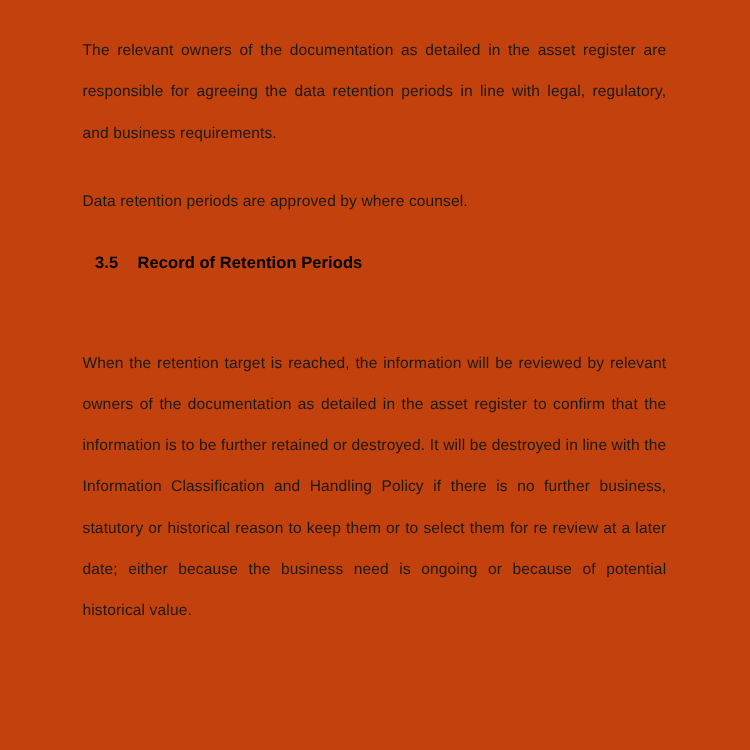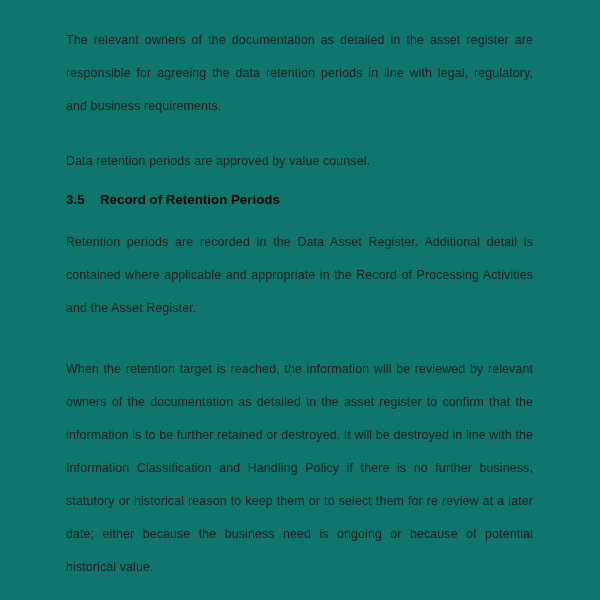--- a/index.html
+++ b/index.html
@@ -12,21 +12,21 @@
     background: #ffffff;
     font-family: "Liberation Sans", sans-serif;
     color: #1a1a1a;
     overflow: hidden;
   }
   .page {
     width: 600px;
     height: 600px;
     box-sizing: border-box;
     padding: 24px 67px 0 66px;
-    background: #0f766e;
+    background: #c2410c;
   }
   .doc-body {
     width: 467px;
   }
   p.para {
     margin: 0 0 0 0;
     font-size: 12.4px;
     line-height: 33px;
     text-align: justify;
     text-justify: inter-word;
@@ -39,21 +39,21 @@
   .gap-after-para {
     height: 22px;
   }
   .gap-before-heading {
     height: 12px;
   }
   .gap-after-heading {
     height: 16px;
   }
   h2.heading {
-    margin: 0;
+    margin: 10px;
     font-size: 13.2px;
     font-weight: bold;
     line-height: 20px;
     color: #000000;
     letter-spacing: 0.005em;
     white-space: nowrap;
   }
   h2.heading .num {
     display: inline-block;
     min-width: 34px;
@@ -62,31 +62,30 @@
 </head>
 <body>
 
 <div class="page">
   <div class="doc-body">
 
     <p class="para">The relevant owners of the documentation as detailed in the asset register are responsible for agreeing the data retention periods in line with legal, regulatory, and business requirements.</p>
 
     <div class="gap-after-para"></div>
 
-    <p class="para">Data retention periods are approved by value counsel.</p>
+    <p class="para">Data retention periods are approved by where counsel.</p>
 
     <div class="gap-before-heading"></div>
 
     <h2 class="heading">
       <span class="num">3.5</span><span>Record of Retention Periods</span>
     </h2>
 
     <div class="gap-after-heading"></div>
 
-    <p class="para">Retention periods are recorded in the Data Asset Register. Additional detail is contained where applicable and appropriate in the Record of Processing Activities and the Asset Register.</p>
 
     <div class="gap-before-heading"></div>
 
 
     <div class="gap-after-heading"></div>
 
     <p class="para last-nojustify">When the retention target is reached, the information will be reviewed by relevant owners of the documentation as detailed in the asset register to confirm that the information is to be further retained or destroyed. It will be destroyed in line with the Information Classification and Handling Policy if there is no further business, statutory or historical reason to keep them or to select them for re review at a later date; either because the business need is ongoing or because of potential historical value.</p>
 
   </div>
 </div>

